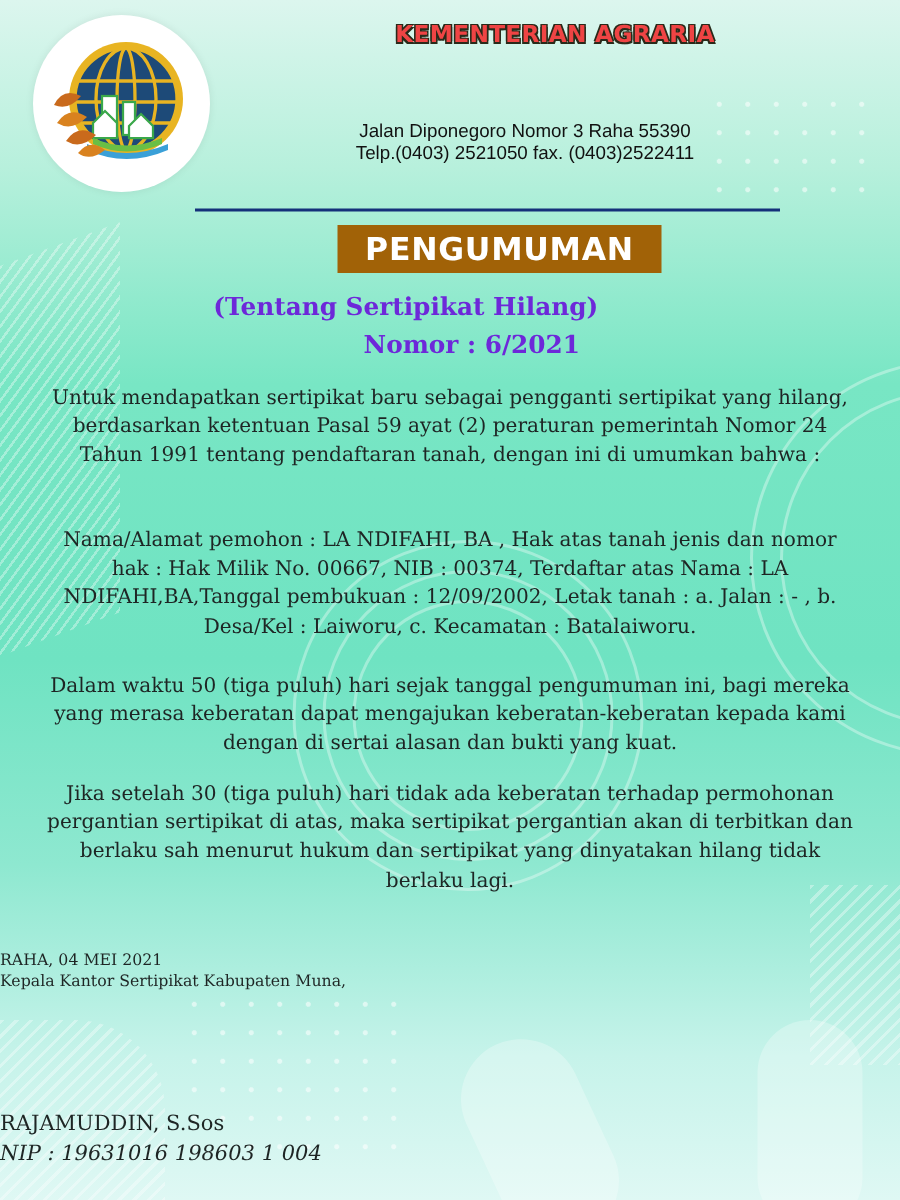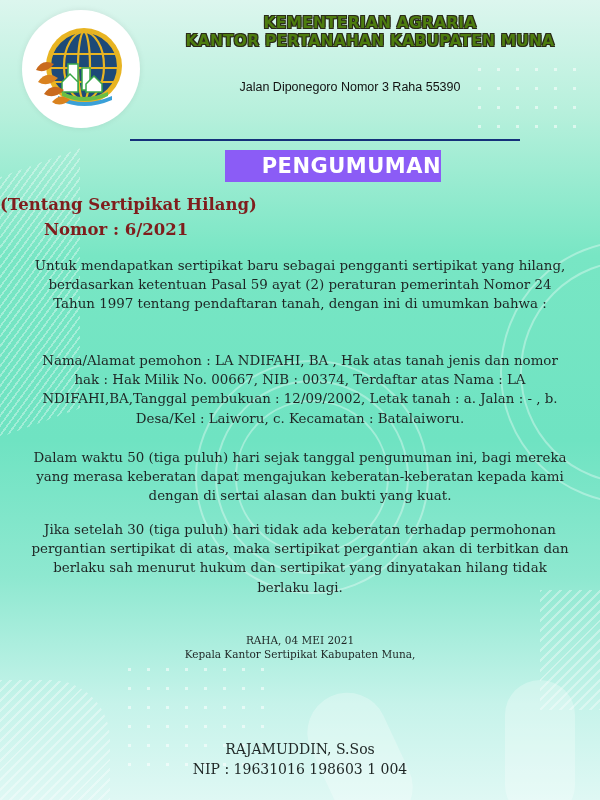--- a/index.html
+++ b/index.html
@@ -20,46 +20,46 @@
   }
   .blob { background: rgba(255,255,255,0.28); border-radius:40px; }
 
   .logo {
     position:absolute; left:22px; top:10px; width:118px; height:118px; border-radius:50%;
     background:#ffffff; box-shadow:0 0 6px rgba(0,0,0,0.08);
   }
   .header-titles {
     position:absolute; left:150px; top:14px; width:440px; text-align:center;
     font-family:"DejaVu Sans", sans-serif; font-weight:bold; font-size:15.5px; line-height:18px;
-    color:#4d7c0f; letter-spacing:0.2px;
+    color:#ef4444; letter-spacing:0.2px;
     text-shadow: -1px -1px 0 #2a2a1a, 1px -1px 0 #2a2a1a, -1px 1px 0 #2a2a1a, 1px 1px 0 #2a2a1a;
   }
   .header-titles div { white-space:nowrap; }
   .header-titles .l2 { font-size:15.5px; }
   .address {
     position:absolute; left:210px; top:80px; width:280px; text-align:center;
     font-family:"Liberation Sans", sans-serif; font-size:12.5px; line-height:15px; color:#111;
   }
   .divider {
     position:absolute; left:130px; top:139px; width:390px; height:2px; background:#14307a;
   }
   .banner {
-    position:absolute; left:225px; top:150px; width:216px; height:32px; background:#8b5cf6;
+    position:absolute; left:225px; top:150px; width:216px; height:32px; background:#a16207;
     color:#fff; font-family:"DejaVu Sans", sans-serif; font-weight:bold; font-size:21px;
-    text-align:right; line-height:32px; letter-spacing:0.5px;
+    text-align:center; line-height:32px; letter-spacing:0.5px;
   }
   .subtitle {
-    position:absolute; left:0; width:541px; text-align:left; font-weight:bold;
-    font-size:16.5px; color:#7f1d1d;
+    position:absolute; left:0; width:541px; text-align:center; font-weight:bold;
+    font-size:16.5px; color:#6d28d9;
   }
   .para {
     position:absolute; left:30px; width:540px; text-align:center; font-size:13.4px; line-height:19.2px;
     color:#1e2524;
   }
-  .sign { position:absolute; left:0; width:600px; text-align:center; color:#1e2524; }
+  .sign { position:absolute; left:0; width:600px; text-align:left; color:#1e2524; }
 </style>
 </head>
 <body>
 
 <div class="deco stripes" style="left:-40px;top:170px;width:120px;height:260px;transform:skewY(-20deg);"></div>
 <div class="deco stripes" style="left:0;top:680px;width:110px;height:130px;border-radius:0 60px 0 0;"></div>
 <div class="deco stripes" style="left:540px;top:590px;width:70px;height:120px;"></div>
 <div class="deco ring" style="left:195px;top:360px;width:230px;height:230px;"></div>
 <div class="deco ring" style="left:215px;top:380px;width:190px;height:190px;"></div>
 <div class="deco ring" style="left:235px;top:400px;width:150px;height:150px;"></div>
@@ -90,35 +90,35 @@
     <path d="M40 82 Q62 92 86 82 L86 86 Q62 96 40 86 Z" fill="#6abf45"></path>
     <path d="M14 60 Q20 48 32 54 Q24 64 14 60 Z" fill="#c96a1c"></path>
     <path d="M16 72 Q24 60 36 68 Q26 78 16 72 Z" fill="#d9821f"></path>
     <path d="M22 84 Q30 72 42 80 Q32 90 22 84 Z" fill="#c96a1c"></path>
     <path d="M30 92 Q38 82 48 90 Q38 98 30 92 Z" fill="#d9821f"></path>
   </svg>
 </div>
 
 <div class="header-titles">
   <div>KEMENTERIAN AGRARIA</div>
-  <div>KANTOR PERTANAHAN KABUPATEN MUNA</div>
 </div>
 
 <div class="address">
   <div>Jalan Diponegoro Nomor 3 Raha 55390</div>
+  <div>Telp.(0403) 2521050 fax. (0403)2522411</div>
 </div>
 
 <div class="divider"></div>
 
 <div class="banner">PENGUMUMAN</div>
 
 <div class="subtitle" style="top:195px;">(Tentang Sertipikat Hilang)</div>
 <div class="subtitle" style="top:220px;margin-left:44px;">Nomor : 6/2021</div>
 
-<div class="para" style="top:256px;">Untuk mendapatkan sertipikat baru sebagai pengganti sertipikat yang hilang, berdasarkan ketentuan Pasal 59 ayat (2) peraturan pemerintah Nomor 24 Tahun 1997 tentang pendaftaran tanah, dengan ini di umumkan bahwa :</div>
+<div class="para" style="top:256px;">Untuk mendapatkan sertipikat baru sebagai pengganti sertipikat yang hilang, berdasarkan ketentuan Pasal 59 ayat (2) peraturan pemerintah Nomor 24 Tahun 1991 tentang pendaftaran tanah, dengan ini di umumkan bahwa :</div>
 <div class="para" style="top:351px;">Nama/Alamat pemohon : LA NDIFAHI, BA , Hak atas tanah jenis dan nomor hak : Hak Milik No. 00667, NIB : 00374, Terdaftar atas Nama : LA NDIFAHI,BA,Tanggal pembukuan : 12/09/2002, Letak tanah : a. Jalan : - , b. Desa/Kel : Laiworu, c. Kecamatan : Batalaiworu.</div>
 <div class="para" style="top:448px;">Dalam waktu 50 (tiga puluh) hari sejak tanggal pengumuman ini, bagi mereka yang merasa keberatan dapat mengajukan keberatan-keberatan kepada kami dengan di sertai alasan dan bukti yang kuat.</div>
 <div class="para" style="top:520px;">Jika setelah 30 (tiga puluh) hari tidak ada keberatan terhadap permohonan pergantian sertipikat di atas, maka sertipikat pergantian akan di terbitkan dan berlaku sah menurut hukum dan sertipikat yang dinyatakan hilang tidak berlaku lagi.</div>
 
 <div class="sign" style="top:634px;font-size:10.5px;">RAHA, 04 MEI 2021</div>
 <div class="sign" style="top:648px;font-size:10.5px;">Kepala Kantor Sertipikat Kabupaten Muna,</div>
 <div class="sign" style="top:741px;font-size:14px;">RAJAMUDDIN, S.Sos</div>
-<div class="sign" style="top:761px;font-size:14px;">NIP : 19631016 198603 1 004</div>
+<div class="sign" style="top:761px;font-size:14px;font-style:italic;">NIP : 19631016 198603 1 004</div>
 
 </body></html>

